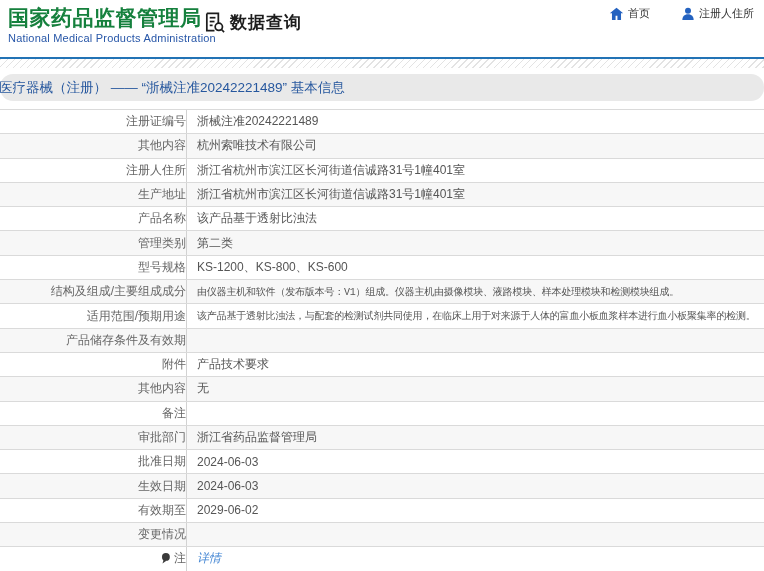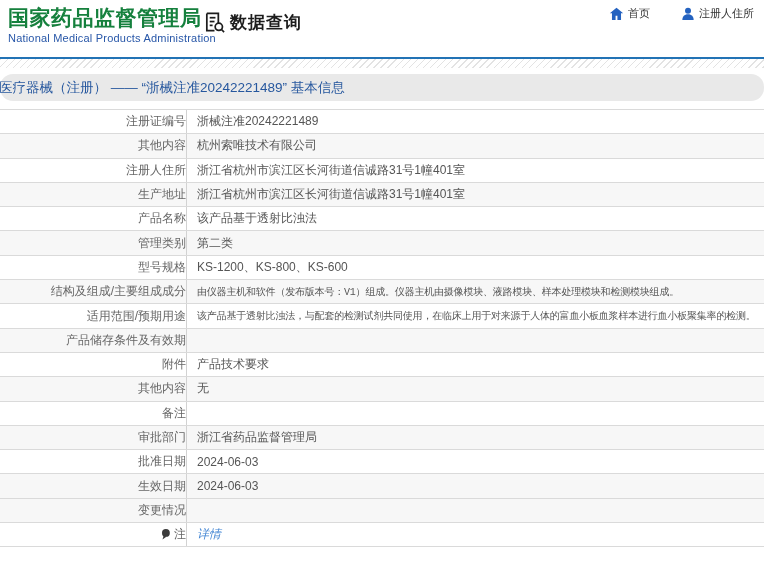--- a/index.html
+++ b/index.html
@@ -279,20 +279,27 @@
   </div>
 
   <div class="row alt">
     <div class="cell-label">
 
       <span class="label-text">生效日期</span>
     </div>
     <div class="cell-value">2024-06-03</div>
   </div>
 
+  <div class="row">
+    <div class="cell-label">
+
+      <span class="label-text">有效期至</span>
+    </div>
+    <div class="cell-value">2029-06-02</div>
+  </div>
 
   <div class="row alt">
     <div class="cell-label">
 
       <span class="label-text">变更情况</span>
     </div>
     <div class="cell-value"></div>
   </div>
 
   <div class="row">

